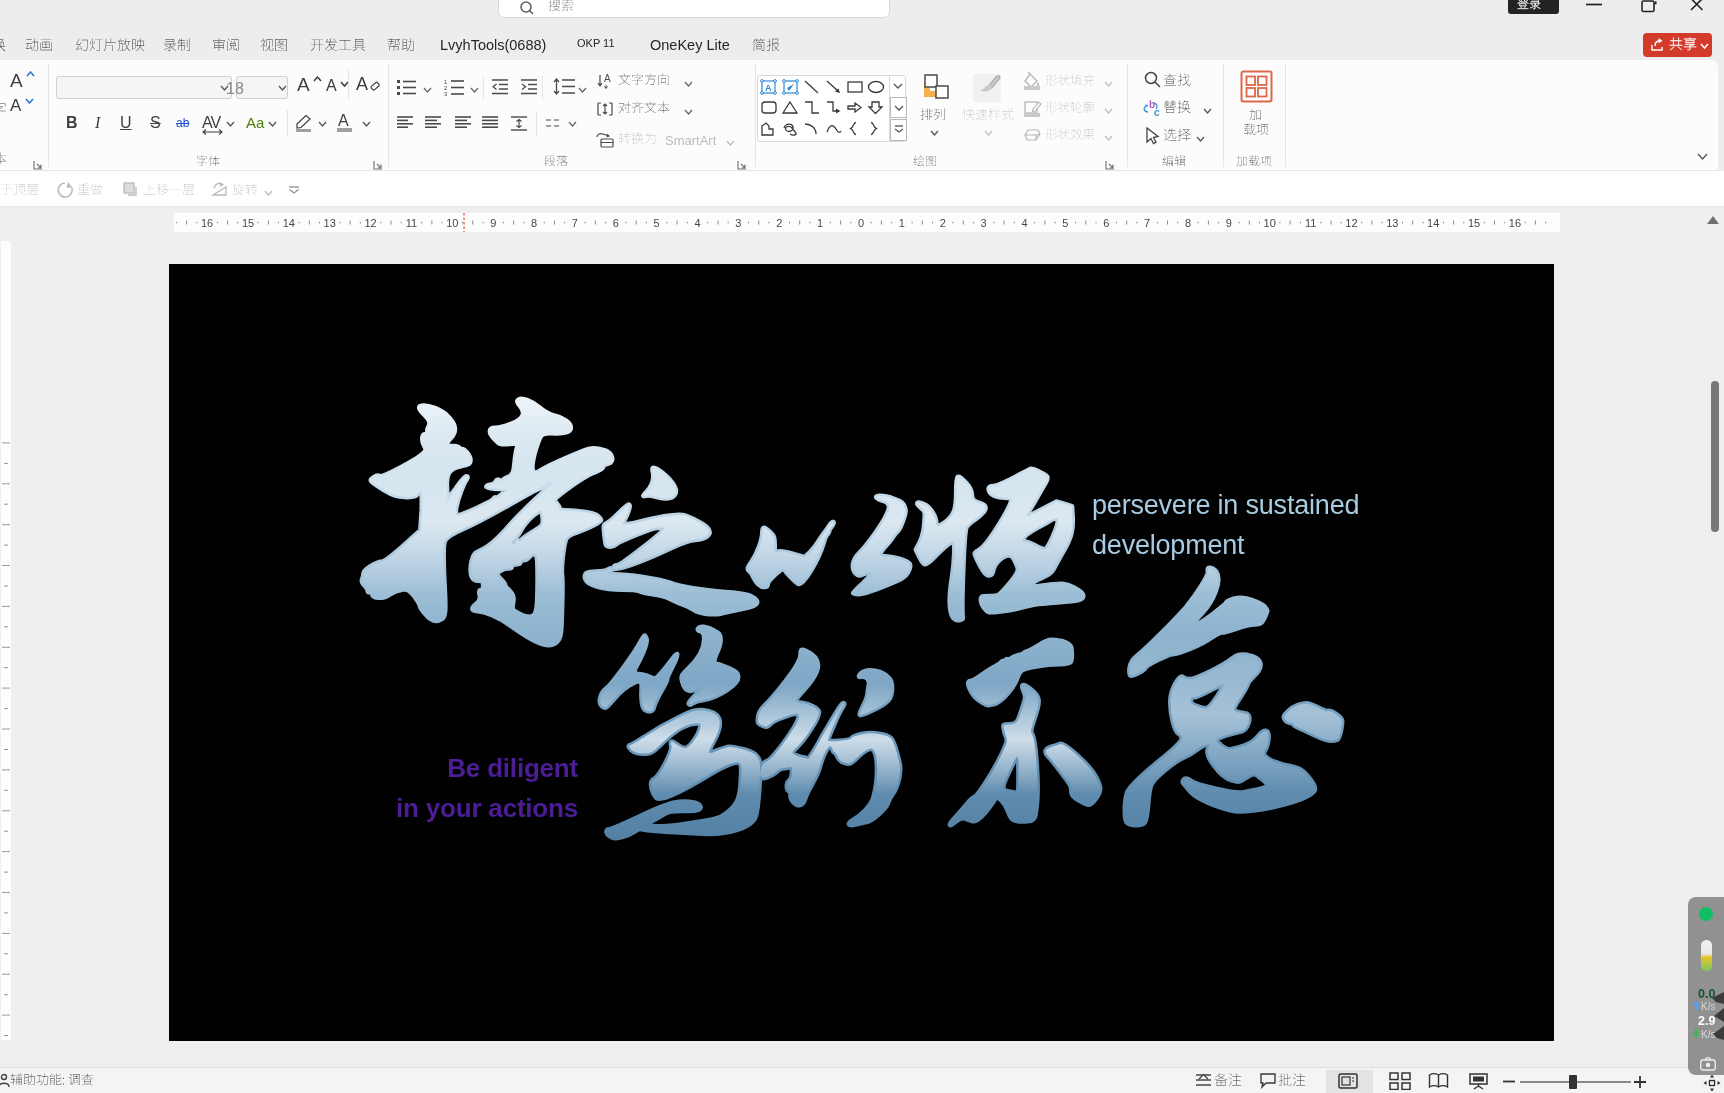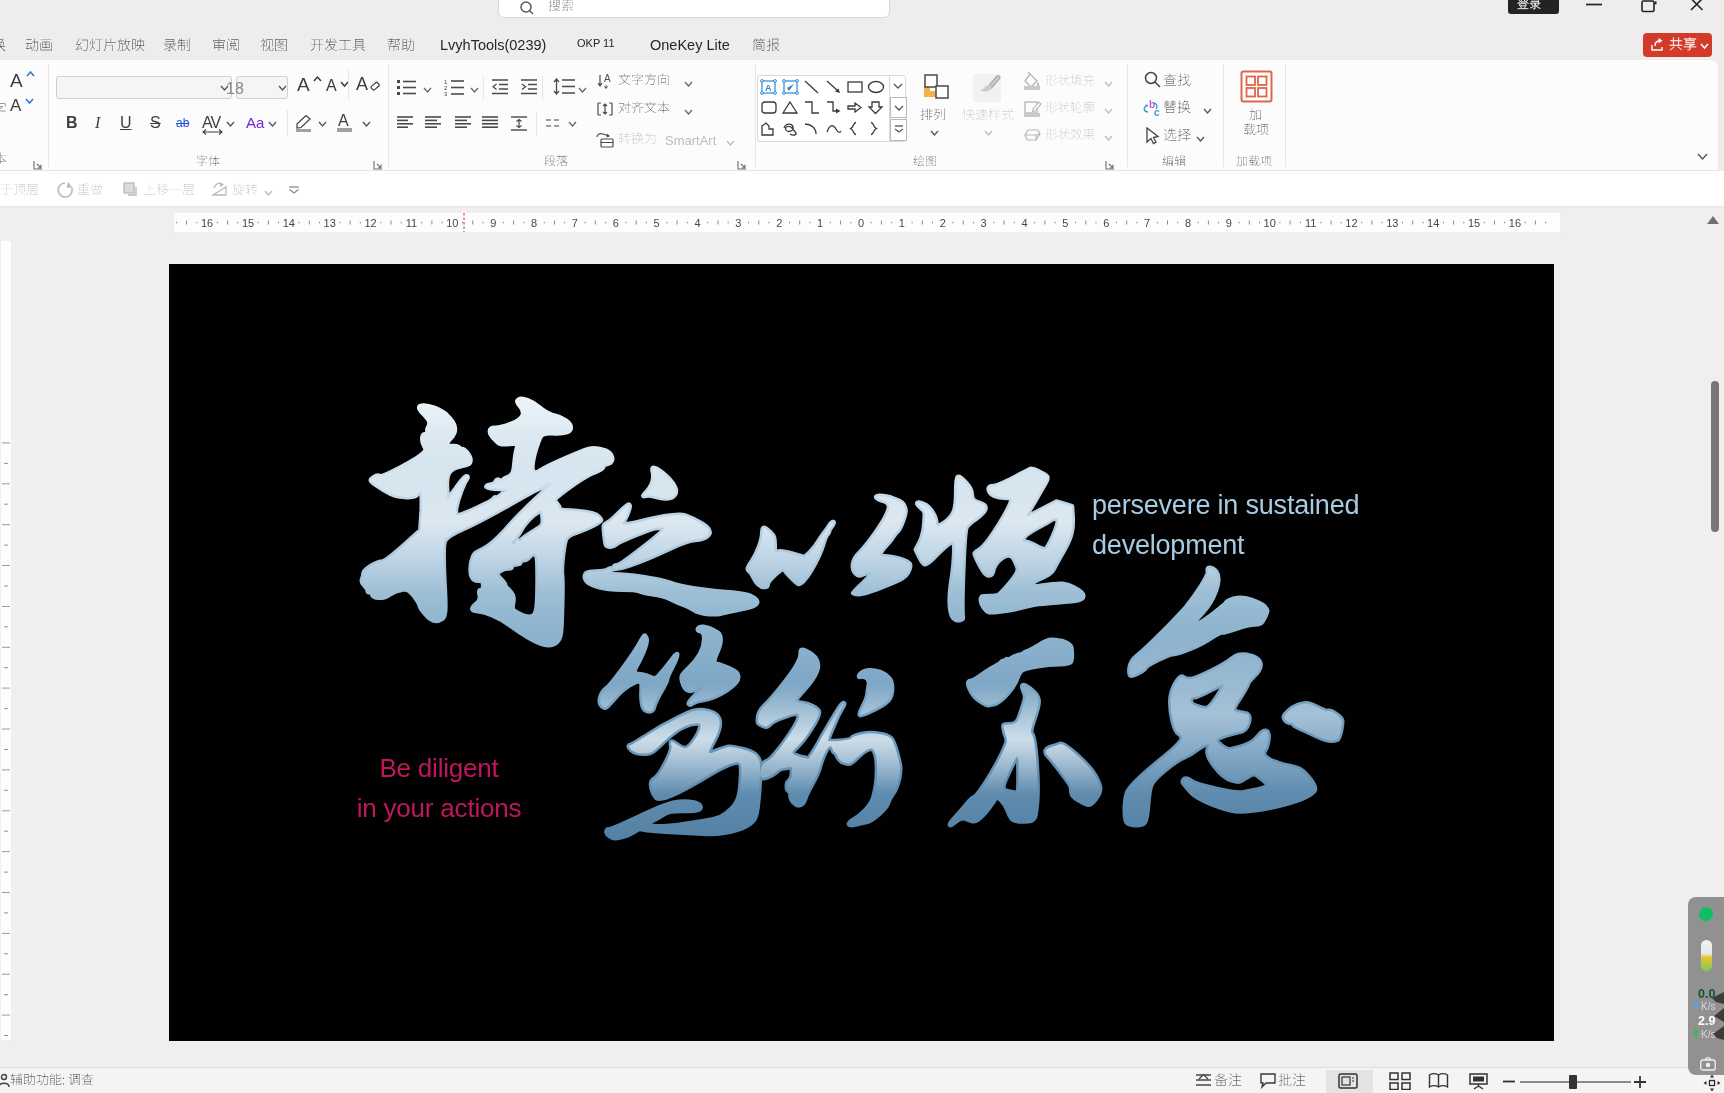--- a/index.html
+++ b/index.html
@@ -69,21 +69,21 @@
 <svg style="position:absolute;left:752px;top:38px;" width="30" height="20">
     <g transform="translate(0,12.0)">
       <path d="M2.6 -10.2H6.8V-9.8H2.6ZM7.8 -10.2H12.7V-9.8H7.8ZM3.2 -11.6 3.6 -11.5Q3.3 -10.8 3.0 -10.1Q2.6 -9.4 2.2 -8.8Q1.8 -8.2 1.3 -7.8Q1.3 -7.8 1.2 -7.9Q1.1 -7.9 1.1 -8.0Q1.0 -8.0 0.9 -8.1Q1.7 -8.7 2.2 -9.6Q2.8 -10.6 3.2 -11.6ZM8.4 -11.6 8.8 -11.5Q8.5 -10.5 8.0 -9.7Q7.5 -8.8 6.9 -8.2Q6.9 -8.2 6.8 -8.3Q6.7 -8.3 6.7 -8.4Q6.6 -8.4 6.5 -8.4Q7.1 -9.0 7.6 -9.8Q8.1 -10.7 8.4 -11.6ZM4.0 -10.0 4.4 -10.1Q4.6 -9.6 4.9 -9.1Q5.2 -8.6 5.3 -8.2L4.9 -8.1Q4.8 -8.5 4.5 -9.0Q4.2 -9.5 4.0 -10.0ZM9.5 -9.9 9.8 -10.1Q10.2 -9.6 10.5 -9.0Q10.9 -8.5 11.0 -8.1L10.6 -7.9Q10.5 -8.3 10.2 -8.9Q9.8 -9.5 9.5 -9.9ZM4.7 -3.4H9.4V-3.0H4.7ZM1.8 -6.5H2.2V1.0H1.8ZM4.8 -7.4H11.9V-6.9H4.8ZM2.3 -7.7 2.6 -7.9Q3.1 -7.5 3.5 -7.0Q4.0 -6.5 4.3 -6.2L3.9 -5.9Q3.7 -6.3 3.2 -6.8Q2.8 -7.3 2.3 -7.7ZM11.8 -7.4H12.2V0.2Q12.2 0.5 12.1 0.7Q12.0 0.8 11.8 0.9Q11.6 0.9 11.1 0.9Q10.6 0.9 9.8 0.9Q9.8 0.9 9.8 0.7Q9.7 0.6 9.6 0.5Q10.1 0.5 10.5 0.5Q10.9 0.5 11.1 0.5Q11.4 0.5 11.5 0.5Q11.7 0.5 11.7 0.4Q11.8 0.4 11.8 0.2ZM4.9 -5.0V-1.2H9.1V-5.0ZM4.5 -5.4H9.5V-0.8H4.5Z M20.4 -6.5H26.5V-6.0H20.4ZM21.6 -6.3Q22.1 -4.8 23.0 -3.5Q23.9 -2.1 25.0 -1.1Q26.1 0.0 27.3 0.6Q27.3 0.6 27.2 0.7Q27.2 0.7 27.1 0.8Q27.0 0.9 27.0 0.9Q25.8 0.3 24.7 -0.8Q23.5 -1.9 22.7 -3.3Q21.8 -4.7 21.2 -6.2ZM26.3 -6.5H26.4L26.5 -6.5L26.8 -6.4Q26.4 -4.9 25.6 -3.5Q24.8 -2.1 23.7 -0.9Q22.7 0.2 21.3 1.0Q21.2 0.9 21.1 0.8Q21.1 0.8 21.0 0.7Q22.0 0.2 22.8 -0.6Q23.7 -1.4 24.4 -2.4Q25.1 -3.3 25.6 -4.3Q26.1 -5.3 26.3 -6.3ZM25.8 -11.2H26.2Q26.2 -11.2 26.2 -11.1Q26.2 -11.0 26.2 -10.9Q26.2 -9.4 26.0 -8.8Q25.9 -8.1 25.7 -7.9Q25.6 -7.8 25.4 -7.8Q25.3 -7.7 24.9 -7.7Q24.6 -7.7 24.0 -7.7Q23.4 -7.7 22.6 -7.8Q22.6 -7.9 22.6 -8.0Q22.5 -8.1 22.5 -8.2Q23.0 -8.1 23.5 -8.1Q24.0 -8.1 24.3 -8.1Q24.7 -8.1 24.8 -8.1Q25.0 -8.1 25.2 -8.1Q25.3 -8.1 25.4 -8.2Q25.5 -8.3 25.6 -8.6Q25.7 -8.9 25.7 -9.5Q25.8 -10.1 25.8 -11.1ZM14.6 -3.9Q15.2 -4.1 15.9 -4.3Q16.7 -4.6 17.6 -4.8Q18.4 -5.1 19.3 -5.4L19.3 -5.0Q18.1 -4.6 16.9 -4.2Q15.7 -3.8 14.8 -3.5ZM14.8 -8.6H19.2V-8.2H14.8ZM17.0 -11.6H17.4V0.3Q17.4 0.6 17.3 0.7Q17.2 0.9 17.0 0.9Q16.7 1.0 16.3 1.0Q15.8 1.0 15.0 1.0Q15.0 0.9 14.9 0.8Q14.9 0.7 14.8 0.6Q15.5 0.6 16.0 0.6Q16.5 0.6 16.7 0.6Q16.9 0.6 16.9 0.5Q17.0 0.4 17.0 0.3ZM20.1 -11.2H25.9V-10.8H20.5V1.0H20.1Z" fill="#262626"></path>
     </g>
   </svg>
 <svg style="position:absolute;left:-8px;top:38px;" width="16" height="20">
     <g transform="translate(0,12.0)">
       <path d="M0.7 -3.9Q1.4 -4.1 2.5 -4.5Q3.5 -4.8 4.6 -5.2L4.7 -4.8Q3.7 -4.4 2.6 -4.1Q1.6 -3.7 0.9 -3.4ZM0.8 -8.6H4.5V-8.2H0.8ZM2.6 -11.6H3.1V0.4Q3.1 0.6 3.0 0.7Q2.9 0.9 2.7 0.9Q2.6 1.0 2.2 1.0Q1.9 1.0 1.4 1.0Q1.3 0.9 1.3 0.8Q1.2 0.7 1.2 0.6Q1.6 0.6 2.0 0.6Q2.3 0.6 2.4 0.6Q2.6 0.6 2.6 0.4ZM7.1 -10.4H11.1V-10.0H7.1ZM7.7 -11.7 8.1 -11.6Q7.7 -10.6 7.0 -9.5Q6.2 -8.3 5.2 -7.4Q5.1 -7.4 5.0 -7.5Q5.0 -7.5 4.9 -7.6Q4.9 -7.6 4.8 -7.7Q5.5 -8.3 6.1 -9.0Q6.6 -9.7 7.0 -10.4Q7.4 -11.1 7.7 -11.7ZM10.9 -10.4H11.0L11.1 -10.4L11.4 -10.2Q11.1 -9.8 10.8 -9.3Q10.4 -8.9 10.1 -8.5Q9.7 -8.1 9.3 -7.9Q9.3 -7.9 9.2 -8.0Q9.1 -8.0 9.0 -8.1Q9.4 -8.3 9.7 -8.7Q10.1 -9.1 10.4 -9.5Q10.7 -9.9 10.9 -10.3ZM4.6 -3.9H13.1V-3.5H4.6ZM5.8 -8.1H11.9V-3.6H11.5V-7.7H6.2V-3.6H5.8ZM9.1 -3.8Q9.5 -2.8 10.1 -1.9Q10.8 -1.1 11.6 -0.4Q12.4 0.2 13.3 0.6Q13.3 0.7 13.2 0.8Q13.1 0.9 13.0 1.0Q12.1 0.6 11.3 -0.1Q10.4 -0.8 9.8 -1.7Q9.1 -2.6 8.7 -3.6ZM8.8 -7.9H9.2V-6.3Q9.2 -5.7 9.1 -5.0Q9.0 -4.3 8.8 -3.5Q8.5 -2.7 8.0 -2.0Q7.4 -1.2 6.5 -0.4Q5.6 0.3 4.1 1.0Q4.1 0.9 4.0 0.8Q3.9 0.7 3.9 0.7Q5.3 0.0 6.2 -0.7Q7.1 -1.4 7.6 -2.2Q8.1 -2.9 8.4 -3.6Q8.6 -4.4 8.7 -5.1Q8.8 -5.7 8.8 -6.3Z" fill="#262626"></path>
     </g>
   </svg>
-<div class="abs" style="left:440px;top:37px;font-size:14.5px;color:#262626">LvyhTools(0239)</div>
+<div class="abs" style="left:440px;top:37px;font-size:14.5px;color:#262626">LvyhTools(0688)</div>
 <div class="abs" style="left:577px;top:37px;font-size:11px;color:#262626">OKP 11</div>
 <div class="abs" style="left:650px;top:37px;font-size:14.5px;color:#262626">OneKey Lite</div>
 <div class="abs" style="left:1643px;top:33px;width:69px;height:24px;background:#d23a2a;border-radius:4px"></div>
 <svg class="abs" style="left:1650px;top:37px" width="17" height="16">
     <path d="M2,8 L2,13 L12,13 L12,10" fill="none" stroke="#fff" stroke-width="1.4"></path>
     <path d="M5,9 C5,5 8,3.5 11,3.5" fill="none" stroke="#fff" stroke-width="1.4"></path>
     <path d="M8.5,1 L12.5,3.8 L8.5,6.6 Z" fill="#fff"></path>
   </svg>
 <svg style="position:absolute;left:1669px;top:37px;" width="30" height="20">
     <g transform="translate(0,12.0)">
@@ -152,21 +152,21 @@
 <div class="abs" style="left:120px;top:114px;font-size:16px;text-decoration:underline;color:#3f3f3f">U</div>
 <div class="abs" style="left:150px;top:114px;font-size:16px;text-decoration:line-through;color:#3f3f3f">S</div>
 <div class="abs" style="left:176px;top:116px;font-size:12px;text-decoration:line-through;color:#1d4ed8">ab</div>
 <div class="abs" style="left:202px;top:114px;font-size:16px;color:#3f3f3f;letter-spacing:-1px">AV</div>
 <svg class="abs" style="left:202px;top:128px" width="22" height="8">
     <path d="M1,4 L20,4 M4,1.5 L1,4 L4,6.5 M17,1.5 L20,4 L17,6.5" stroke="#3f3f3f" fill="none" stroke-width="1.1"></path>
   </svg>
 <svg style="position:absolute;left:226px;top:121px" width="9" height="7">
     <polyline points="1,1 4.5,5 8,1" fill="none" stroke="#555" stroke-width="1.3"></polyline>
   </svg>
-<div class="abs" style="left:246px;top:114px;font-size:15px;color:#6d28d9">Aa</div>
+<div class="abs" style="left:246px;top:114px;font-size:15px;color:#4d7c0f">Aa</div>
 <svg style="position:absolute;left:268px;top:121px" width="9" height="7">
     <polyline points="1,1 4.5,5 8,1" fill="none" stroke="#555" stroke-width="1.3"></polyline>
   </svg>
 <div class="abs" style="left:287px;top:110px;width:1px;height:26px;background:#e6e6e6"></div>
 <svg class="abs" style="left:294px;top:114px" width="20" height="18">
     <path d="M3,10 L12,1.5 L16,5 L7,13.5 L3,14 Z" fill="#fcfcfc" stroke="#3f3f3f" stroke-width="1.2"></path>
     <rect x="2" y="15" width="15" height="3" fill="#a0a0a0"></rect>
   </svg>
 <svg style="position:absolute;left:318px;top:121px" width="9" height="7">
     <polyline points="1,1 4.5,5 8,1" fill="none" stroke="#555" stroke-width="1.3"></polyline>
@@ -786,21 +786,21 @@
     <path d="M720.6 415.0Q723.3 418.7 722.8 426.5Q722.3 431.4 721.1 433.7Q719.8 436.0 716.4 438.8Q711.9 442.3 702.4 446.8Q692.9 451.3 691.2 450.9Q689.9 450.3 694.1 442.3Q698.3 434.3 698.8 429.6Q699.3 425.0 700.1 420.2Q700.6 416.7 698.5 414.5Q696.4 412.2 693.1 412.4Q690.4 413.1 690.2 412.3Q689.9 411.5 691.9 409.6Q696.4 405.1 706.1 406.9Q715.9 408.7 720.6 415.0ZM637.3 387.3Q649.4 392.9 648.8 402.2Q648.2 411.5 634.3 426.5Q626.4 435.1 627.1 436.7Q627.9 438.4 633.8 439.2Q639.0 439.9 643.8 442.4Q648.6 444.9 649.6 447.2Q651.1 450.5 642.5 464.3Q633.8 478.2 625.9 485.1Q622.7 488.1 623.8 489.6Q624.9 491.1 630.6 492.7Q637.8 494.2 639.0 494.8Q639.3 495.0 641.4 492.1Q643.5 489.2 646.8 483.8Q650.1 478.4 653.3 472.1Q665.2 451.8 669.2 445.5Q673.1 439.2 674.4 439.2Q676.1 439.2 672.9 444.2Q670.9 446.8 664.8 460.9Q658.8 474.9 658.8 476.6Q658.8 477.5 670.0 476.9Q681.3 476.2 682.8 474.1Q684.2 471.9 692.9 470.2Q700.3 468.6 709.6 469.9Q718.8 471.2 722.1 474.5Q724.5 476.9 728.2 490.1Q730.7 499.4 731.0 503.0Q731.2 506.7 730.0 514.1Q727.7 524.2 723.8 529.6Q719.8 535.0 718.8 539.2Q717.4 543.3 709.5 550.3Q701.5 557.3 696.6 558.0Q691.9 558.8 686.5 560.4Q681.3 561.6 680.3 560.4Q679.3 559.1 683.7 556.5Q691.2 552.1 696.8 546.0Q702.5 539.8 704.3 534.4Q708.2 521.4 708.2 505.6Q708.2 489.8 704.3 485.7Q703.3 484.4 701.9 484.4Q700.6 484.4 698.1 485.9Q693.6 488.3 687.5 494.2Q683.5 498.1 681.6 498.9Q679.8 499.8 676.6 499.1Q671.1 498.1 668.8 493.0Q666.4 487.9 665.3 487.9Q664.2 487.9 663.5 484.9Q661.5 478.2 656.3 487.9Q653.3 493.5 650.6 503.3Q648.6 510.2 643.3 519.5Q638.0 528.8 636.0 534.7Q634.1 540.7 630.4 541.1Q627.6 541.3 624.7 538.2Q621.7 535.0 621.7 531.4Q621.7 528.1 620.2 527.3Q618.0 526.2 618.0 522.3Q618.0 518.4 620.2 516.7Q623.2 514.3 623.2 508.2Q623.2 504.3 622.7 503.6Q622.2 502.8 619.7 503.3Q615.5 504.3 613.5 504.3Q611.6 504.3 607.6 507.6Q604.2 510.6 599.2 512.7Q594.3 514.7 592.5 513.8Q589.8 512.3 591.8 505.4Q593.8 498.5 597.5 497.4Q599.9 496.3 602.3 494.1Q604.6 491.8 610.6 484.4Q637.0 449.6 627.6 449.6Q623.7 449.6 614.2 453.2Q604.6 456.7 601.7 459.6Q599.2 461.9 597.8 462.4Q596.5 462.8 593.8 461.5Q589.6 459.8 589.1 458.0Q588.3 448.5 595.3 442.0Q600.9 436.8 611.3 424.0Q621.7 411.1 626.4 403.5Q631.8 395.1 631.8 390.3Q631.8 386.7 632.6 386.1Q633.3 385.6 637.3 387.3Z" fill="url(#mt)" stroke="url(#mt)" stroke-width="5" stroke-linejoin="round"></path>
     <path d="M891.4 480.0Q895.5 479.7 908.9 492.1Q922.4 504.4 926.7 512.7Q931.0 520.8 931.0 524.8Q931.0 528.8 926.8 534.6Q922.6 540.4 919.9 540.6Q917.2 540.7 908.9 535.7Q902.6 531.8 902.6 527.9Q902.6 524.1 901.6 521.7Q900.9 519.6 891.5 507.4Q882.2 495.2 879.2 492.2Q872.6 485.7 883.1 482.7Q889.9 480.6 891.4 480.0ZM860.9 424.7Q862.5 425.9 864.0 427.4Q869.1 431.8 869.4 436.9Q869.7 441.9 865.5 453.8Q862.7 462.5 862.2 465.3Q861.6 468.1 862.9 470.2Q865.9 474.7 867.6 501.3Q869.3 527.9 867.4 542.8Q866.5 551.4 865.6 553.4Q864.8 555.3 862.2 556.5Q858.4 557.4 853.0 557.2Q847.6 557.1 844.8 555.9Q841.6 554.4 839.3 547.4Q836.9 540.4 832.4 536.2L827.9 532.1L822.7 539.8Q809.4 558.9 803.3 556.8L796.0 554.4Q792.2 552.9 786.8 557.4Q781.0 562.1 781.0 560.6Q780.8 559.2 786.4 553.5Q792.4 546.7 798.0 540.0Q803.6 533.3 805.3 533.3Q807.2 533.3 816.9 518.3Q826.6 503.2 832.3 491.3Q836.7 481.8 837.6 479.0Q838.4 476.2 837.3 472.9Q835.6 469.0 834.9 464.5Q834.1 461.6 835.1 461.0Q836.2 460.4 840.7 460.4Q845.9 460.4 848.1 457.6Q850.2 454.7 853.9 442.5Q856.2 436.0 856.3 433.6Q856.4 431.2 855.3 428.6Q853.4 424.4 853.4 422.6Q853.4 419.0 860.9 424.7ZM848.5 492.5Q847.2 492.5 840.7 506.2Q834.1 519.9 834.1 522.9Q834.1 525.2 835.4 526.3Q836.7 527.3 841.2 527.9Q848.3 529.4 848.7 528.8Q850.0 526.7 849.6 502.0Q849.5 492.5 848.5 492.5ZM888.4 376.5Q894.0 377.1 897.9 379.3Q901.8 381.5 902.2 383.9Q903.5 396.4 901.5 397.9Q900.0 399.7 890.6 400.0Q879.9 400.0 867.2 402.4Q854.5 404.8 852.3 406.5Q849.5 408.9 847.8 414.9Q845.3 421.7 838.6 429.4Q831.9 437.2 826.1 439.6Q821.2 441.0 819.1 440.9Q816.9 440.7 813.2 438.4Q804.0 433.0 800.5 423.8Q797.8 416.9 802.1 416.9Q804.6 416.9 812.6 411.1Q820.7 405.3 825.8 402.7Q830.9 400.0 832.5 398.2Q834.1 396.4 834.1 397.8Q834.1 399.1 835.9 396.9Q837.7 394.6 838.3 395.8Q839.0 397.0 841.5 394.8Q844.0 392.6 849.0 391.4Q853.9 390.2 854.9 389.1Q855.8 388.1 858.2 387.5Q860.5 386.9 870.6 380.9Q876.9 377.1 880.2 376.3Q883.5 375.6 888.4 376.5Z" fill="url(#mt)" stroke="url(#mt)" stroke-width="5" stroke-linejoin="round"></path>
     <path d="M1148.2 443.2Q1156.8 447.2 1157.4 447.2Q1162.1 445.7 1168.7 451.5Q1172.5 454.7 1172.9 456.7Q1173.3 458.7 1171.9 466.2Q1170.2 473.7 1168.9 475.1Q1167.5 476.5 1163.2 476.5Q1156.8 476.5 1147.0 471.8Q1137.2 467.0 1130.7 464.3Q1124.2 461.6 1124.2 460.1Q1124.2 458.7 1121.4 458.7Q1118.7 458.7 1116.1 455.8Q1114.6 453.8 1115.1 452.2Q1115.5 450.6 1118.7 447.8Q1123.3 443.2 1129.1 441.1Q1135.4 439.4 1137.9 439.6Q1140.4 439.7 1148.2 443.2ZM1078.2 391.1Q1089.2 392.8 1091.0 398.8Q1092.9 404.9 1084.2 412.7Q1078.8 418.4 1078.8 419.8Q1078.8 421.3 1072.1 431.9Q1064.3 443.7 1064.9 445.9Q1065.4 448.0 1075.9 449.5Q1079.6 449.8 1080.1 453.9Q1080.5 458.1 1077.9 462.6Q1075.3 467.0 1071.2 467.6Q1048.7 472.8 1047.8 476.0Q1046.9 477.7 1053.0 482.3Q1057.3 485.5 1059.7 485.6Q1062.0 485.7 1070.9 483.2Q1082.8 480.0 1088.3 473.4Q1096.7 463.0 1099.0 469.3Q1099.9 471.6 1098.9 477.5Q1097.8 483.4 1096.1 485.7Q1090.3 493.2 1108.8 499.0Q1114.3 501.0 1121.0 502.1Q1127.1 503.3 1130.7 505.3Q1134.3 507.3 1138.6 512.2Q1147.0 522.0 1145.7 526.0Q1144.4 530.1 1130.8 535.5Q1117.5 540.4 1100.2 543.9Q1082.8 547.3 1071.2 547.3Q1061.7 547.3 1044.3 540.6Q1027.0 533.8 1021.8 527.8Q1015.1 520.3 1014.3 518.8Q1013.4 517.4 1015.1 515.4Q1017.4 513.4 1022.6 517.4Q1027.8 520.8 1047.8 525.2Q1067.8 529.5 1073.5 528.6Q1098.7 524.3 1098.7 521.4Q1098.7 519.7 1092.9 514.8Q1087.1 509.9 1084.8 509.9Q1082.2 509.9 1076.1 514.2Q1072.4 516.8 1070.1 517.3Q1067.8 517.7 1062.8 516.2Q1053.9 513.7 1045.1 501.6Q1036.2 489.5 1039.4 484.3Q1041.4 480.3 1038.0 480.6Q1034.5 480.9 1028.4 485.2Q1022.1 490.1 1015.1 493.2Q1008.2 496.1 996.9 505.3Q985.6 514.5 982.7 519.7Q980.1 524.9 979.0 540.4Q977.8 556.0 975.5 558.5Q973.2 561.1 966.7 561.0Q960.2 560.8 957.9 558.3Q955.5 555.4 956.1 541.3Q957.0 531.5 958.4 528.2Q959.9 524.9 966.8 517.7Q976.9 507.6 994.9 493.2Q1008.8 481.7 1011.8 477.1Q1014.8 472.5 1009.3 469.3Q1006.4 467.3 1004.0 457.7Q1001.5 448.0 1001.5 438.0Q1001.5 426.5 1008.5 416.4Q1012.2 411.5 1014.0 413.2Q1016.0 415.2 1021.5 415.2Q1025.8 415.2 1041.3 407.6Q1056.8 400.0 1063.4 394.5Q1066.9 391.9 1069.6 391.2Q1072.4 390.5 1078.2 391.1ZM1043.8 438.8Q1049.0 432.2 1052.0 426.5Q1055.0 420.7 1054.5 420.1Q1053.9 419.6 1041.0 426.3Q1028.1 433.1 1024.8 433.1Q1021.5 433.1 1021.5 436.8Q1021.5 440.6 1029.6 442.9Q1035.9 444.9 1037.7 444.3Q1039.4 443.7 1043.8 438.8ZM1047.2 307.9Q1051.3 313.7 1046.8 326.5Q1042.3 339.3 1032.8 349.3Q1022.4 360.3 1025.8 361.4Q1026.7 361.7 1028.7 360.3Q1033.9 357.7 1045.5 348.9Q1057.1 340.1 1057.1 339.0Q1057.1 337.3 1064.7 335.0Q1072.4 332.7 1081.9 335.8Q1091.5 339.0 1095.2 342.4Q1097.8 345.3 1098.0 346.8Q1098.1 348.2 1095.5 353.4Q1093.5 357.7 1091.8 359.0Q1090.0 360.3 1086.0 360.3Q1079.3 360.3 1067.8 364.3Q1056.2 368.3 1053.4 368.3Q1050.7 368.3 1042.3 373.5Q1034.8 379.0 1021.6 384.5Q1008.5 389.9 1003.8 389.9Q1000.4 389.9 988.8 395.8Q977.2 401.7 976.1 404.0Q975.5 405.5 969.9 408.5Q964.2 411.5 962.2 411.5Q960.2 411.5 960.7 404.3Q961.3 397.1 968.0 391.9Q976.4 385.3 991.8 369.8Q1007.3 354.2 1017.1 343.3Q1025.5 333.2 1032.5 321.9Q1039.4 310.5 1039.1 307.9Q1038.8 306.2 1039.1 304.7Q1039.4 303.9 1040.9 304.0Q1042.3 304.2 1044.5 305.3Q1046.6 306.5 1047.2 307.9Z" fill="url(#mt)" stroke="url(#mt)" stroke-width="5" stroke-linejoin="round"></path>
     <g clip-path="url(#cg)">
       <rect x="150" y="185" width="1100" height="150" fill="url(#sn2)"></rect>
       <rect x="411" y="420" width="545" height="110" fill="url(#sn)"></rect>
       <rect x="950" y="360" width="300" height="175" fill="url(#sn3)"></rect>
     </g>
   </svg>
 <div class="abs" style="left:1092px;top:485px;width:420px;font-size:27px;font-weight:normal;color:#a7cbe2;line-height:40px;letter-spacing:-0.2px">persevere in sustained<br>development</div>
-<div class="abs" style="left:300px;top:748px;width:278px;font-size:26px;font-weight:normal;color:#be185d;line-height:40px;text-align:center;letter-spacing:-0.2px">Be diligent<br>in your actions</div>
+<div class="abs" style="left:300px;top:748px;width:278px;font-size:26px;font-weight:bold;color:#4c1d95;line-height:40px;text-align:right;letter-spacing:-0.2px">Be diligent<br>in your actions</div>
 <div class="abs" style="left:0;top:1067px;width:1724px;height:26px;background:#f5f4f4;border-top:1px solid #dedede"></div>
 <svg class="abs" style="left:-4px;top:1073px" width="14" height="16">
     <circle cx="8" cy="4" r="2.5" fill="none" stroke="#444" stroke-width="1.4"></circle>
     <path d="M3,14 C3,9 13,9 13,14" fill="none" stroke="#444" stroke-width="1.4"></path>
   </svg>
 <svg style="position:absolute;left:10px;top:1073px;" width="57" height="18">
     <g transform="translate(0,11.2)">
       <path d="M5.8 -8.8H12.3V-8.5H5.8ZM6.5 -4.7H11.7V-4.3H6.5ZM6.5 -2.4H11.7V-2.0H6.5ZM6.3 -7.0H11.7V-6.6H6.6V0.9H6.3ZM11.4 -7.0H11.8V0.3Q11.8 0.5 11.7 0.6Q11.7 0.7 11.5 0.8Q11.3 0.8 11.0 0.8Q10.7 0.8 10.2 0.8Q10.2 0.8 10.1 0.7Q10.1 0.5 10.0 0.5Q10.5 0.5 10.8 0.5Q11.1 0.5 11.2 0.5Q11.4 0.5 11.4 0.3ZM8.8 -10.8H9.2V-6.4V0.8H8.8V-6.4ZM9.9 -10.5 10.1 -10.7Q10.6 -10.4 11.1 -10.1Q11.6 -9.8 11.9 -9.5L11.6 -9.3Q11.3 -9.5 10.8 -9.9Q10.3 -10.2 9.9 -10.5ZM0.7 -9.1H5.2V-8.7H0.7ZM3.5 -7.3H3.9V0.8H3.5ZM0.7 -1.9Q1.2 -2.1 2.0 -2.2Q2.8 -2.4 3.6 -2.5Q4.5 -2.7 5.4 -2.9L5.4 -2.5Q4.1 -2.3 2.9 -2.0Q1.7 -1.7 0.8 -1.5ZM1.1 -4.6Q1.1 -4.6 1.1 -4.7Q1.1 -4.8 1.0 -4.9Q1.0 -4.9 1.0 -5.0Q1.1 -5.0 1.2 -5.3Q1.4 -5.6 1.5 -6.1Q1.6 -6.3 1.8 -6.8Q1.9 -7.3 2.1 -7.9Q2.3 -8.6 2.5 -9.3Q2.6 -10.0 2.7 -10.8L3.1 -10.7Q3.0 -9.7 2.7 -8.6Q2.4 -7.6 2.1 -6.6Q1.8 -5.7 1.5 -4.9V-4.9Q1.5 -4.9 1.4 -4.8Q1.4 -4.8 1.3 -4.8Q1.2 -4.7 1.2 -4.7Q1.1 -4.6 1.1 -4.6ZM1.1 -4.6V-5.0L1.5 -5.1H5.2V-4.8H2.0Q1.6 -4.8 1.4 -4.7Q1.2 -4.7 1.1 -4.6Z M19.0 -7.7H24.8V-7.3H19.0ZM24.6 -7.7H25.0Q25.0 -7.7 25.0 -7.7Q25.0 -7.6 25.0 -7.5Q25.0 -7.5 25.0 -7.4Q24.9 -5.3 24.9 -3.9Q24.8 -2.4 24.7 -1.5Q24.6 -0.6 24.5 -0.2Q24.4 0.3 24.3 0.5Q24.1 0.7 23.9 0.8Q23.7 0.8 23.5 0.8Q23.2 0.9 22.7 0.8Q22.2 0.8 21.6 0.8Q21.6 0.7 21.6 0.6Q21.6 0.5 21.5 0.4Q22.2 0.5 22.7 0.5Q23.2 0.5 23.4 0.5Q23.6 0.5 23.7 0.4Q23.8 0.4 23.9 0.3Q24.0 0.1 24.2 -0.3Q24.3 -0.8 24.3 -1.7Q24.4 -2.6 24.5 -4.1Q24.5 -5.5 24.6 -7.6ZM21.6 -10.8H22.0Q22.0 -9.4 21.9 -8.1Q21.9 -6.7 21.7 -5.4Q21.6 -4.1 21.2 -2.9Q20.8 -1.7 20.0 -0.7Q19.3 0.3 18.2 0.9Q18.2 0.9 18.1 0.8Q18.0 0.7 17.9 0.7Q19.0 0.0 19.7 -0.9Q20.4 -1.9 20.8 -3.0Q21.2 -4.2 21.4 -5.5Q21.5 -6.8 21.6 -8.1Q21.6 -9.5 21.6 -10.8ZM14.5 -10.1H18.5V-1.6H18.1V-9.7H14.9V-0.8H14.5ZM13.6 -0.8Q14.3 -0.9 15.2 -1.1Q16.1 -1.3 17.2 -1.5Q18.3 -1.8 19.3 -2.0L19.4 -1.7Q18.3 -1.4 17.3 -1.2Q16.3 -0.9 15.3 -0.7Q14.4 -0.5 13.7 -0.4ZM14.7 -7.2H18.2V-6.8H14.7ZM14.7 -4.3H18.2V-4.0H14.7Z M26.8 -9.1H31.5V-8.7H26.8ZM31.5 -7.6H38.0V-7.2H31.5ZM29.0 -9.0H29.3V-2.5H29.0ZM37.8 -7.6H38.2Q38.2 -7.6 38.2 -7.6Q38.2 -7.5 38.2 -7.4Q38.2 -7.4 38.2 -7.3Q38.1 -5.3 38.0 -3.9Q37.9 -2.5 37.8 -1.6Q37.7 -0.7 37.5 -0.2Q37.4 0.3 37.2 0.5Q37.0 0.7 36.8 0.8Q36.6 0.8 36.3 0.8Q36.0 0.8 35.5 0.8Q34.9 0.8 34.4 0.8Q34.3 0.7 34.3 0.6Q34.3 0.5 34.2 0.4Q34.9 0.4 35.5 0.4Q36.0 0.5 36.3 0.5Q36.5 0.5 36.6 0.4Q36.7 0.4 36.8 0.3Q37.0 0.1 37.1 -0.4Q37.3 -0.9 37.4 -1.8Q37.5 -2.7 37.6 -4.1Q37.7 -5.5 37.8 -7.5ZM26.6 -2.1Q27.3 -2.2 28.1 -2.4Q28.9 -2.7 29.8 -2.9Q30.8 -3.2 31.7 -3.4L31.8 -3.1Q30.4 -2.7 29.1 -2.3Q27.8 -1.9 26.8 -1.7ZM34.1 -10.6H34.4Q34.4 -9.2 34.4 -7.8Q34.3 -6.4 34.1 -5.2Q33.9 -3.9 33.5 -2.7Q33.1 -1.6 32.3 -0.7Q31.5 0.3 30.3 0.9Q30.3 0.9 30.2 0.8Q30.2 0.8 30.1 0.7Q30.0 0.7 30.0 0.7Q31.2 0.0 32.0 -0.9Q32.7 -1.8 33.2 -2.9Q33.6 -4.0 33.8 -5.3Q34.0 -6.6 34.0 -7.9Q34.0 -9.2 34.1 -10.6Z M40.4 -6.2H44.6V-5.8H40.8V0.9H40.4ZM44.4 -6.2H44.8V0.2Q44.8 0.5 44.7 0.6Q44.6 0.7 44.4 0.8Q44.2 0.9 43.8 0.9Q43.4 0.9 42.8 0.9Q42.8 0.8 42.7 0.7Q42.7 0.6 42.6 0.5Q43.2 0.5 43.6 0.5Q44.0 0.5 44.2 0.5Q44.3 0.5 44.4 0.4Q44.4 0.4 44.4 0.2ZM40.7 -4.3H44.6V-3.9H40.7ZM40.7 -2.3H44.6V-1.9H40.7ZM46.2 -10.8H46.6V-6.1Q46.6 -5.8 46.7 -5.7Q46.9 -5.6 47.4 -5.6Q47.5 -5.6 47.9 -5.6Q48.3 -5.6 48.7 -5.6Q49.2 -5.6 49.6 -5.6Q50.0 -5.6 50.1 -5.6Q50.4 -5.6 50.6 -5.7Q50.7 -5.9 50.8 -6.2Q50.8 -6.6 50.9 -7.3Q50.9 -7.2 51.0 -7.2Q51.2 -7.1 51.2 -7.1Q51.2 -6.4 51.1 -6.0Q51.0 -5.6 50.8 -5.4Q50.6 -5.2 50.1 -5.2Q50.1 -5.2 49.8 -5.2Q49.5 -5.2 49.2 -5.2Q48.8 -5.2 48.4 -5.2Q48.1 -5.2 47.8 -5.2Q47.5 -5.2 47.5 -5.2Q47.0 -5.2 46.7 -5.3Q46.4 -5.4 46.3 -5.6Q46.2 -5.7 46.2 -6.1ZM50.3 -9.7 50.6 -9.3Q50.1 -9.1 49.4 -8.9Q48.7 -8.6 48.0 -8.4Q47.2 -8.2 46.5 -8.0Q46.5 -8.0 46.5 -8.1Q46.4 -8.2 46.4 -8.3Q47.1 -8.5 47.8 -8.7Q48.5 -9.0 49.2 -9.2Q49.8 -9.5 50.3 -9.7ZM46.2 -4.8H46.6V-0.1Q46.6 0.2 46.8 0.3Q46.9 0.4 47.5 0.4Q47.6 0.4 48.0 0.4Q48.3 0.4 48.8 0.4Q49.2 0.4 49.6 0.4Q50.0 0.4 50.2 0.4Q50.5 0.4 50.7 0.3Q50.8 0.1 50.9 -0.3Q50.9 -0.7 51.0 -1.5Q51.1 -1.4 51.2 -1.4Q51.3 -1.3 51.4 -1.3Q51.3 -0.5 51.2 -0.0Q51.1 0.4 50.9 0.6Q50.7 0.8 50.2 0.8Q50.1 0.8 49.9 0.8Q49.6 0.8 49.2 0.8Q48.8 0.8 48.5 0.8Q48.1 0.8 47.8 0.8Q47.6 0.8 47.5 0.8Q47.0 0.8 46.7 0.7Q46.4 0.7 46.3 0.5Q46.2 0.3 46.2 -0.1ZM50.5 -3.9 50.8 -3.6Q50.3 -3.3 49.6 -3.0Q48.9 -2.7 48.1 -2.5Q47.3 -2.3 46.6 -2.1Q46.5 -2.1 46.5 -2.2Q46.4 -2.3 46.4 -2.4Q47.1 -2.6 47.9 -2.8Q48.7 -3.1 49.4 -3.4Q50.0 -3.6 50.5 -3.9ZM43.1 -9.9 43.4 -10.0Q43.8 -9.6 44.2 -9.1Q44.5 -8.6 44.8 -8.1Q45.1 -7.6 45.3 -7.3L45.0 -7.1Q44.8 -7.4 44.5 -7.9Q44.2 -8.4 43.9 -9.0Q43.5 -9.5 43.1 -9.9ZM40.0 -7.4Q40.0 -7.5 40.0 -7.5Q40.0 -7.6 40.0 -7.7Q39.9 -7.8 39.9 -7.8Q40.1 -7.9 40.2 -8.0Q40.3 -8.1 40.5 -8.3Q40.6 -8.5 40.9 -8.9Q41.2 -9.3 41.5 -9.8Q41.8 -10.3 42.0 -10.8L42.4 -10.6Q42.1 -10.1 41.7 -9.5Q41.4 -9.0 41.1 -8.5Q40.7 -8.1 40.4 -7.7V-7.7Q40.4 -7.7 40.3 -7.7Q40.3 -7.6 40.2 -7.6Q40.1 -7.6 40.1 -7.5Q40.0 -7.5 40.0 -7.4ZM40.0 -7.4V-7.7L40.4 -7.9L44.8 -8.1Q44.8 -8.0 44.8 -7.9Q44.8 -7.9 44.8 -7.8Q43.5 -7.7 42.7 -7.7Q41.9 -7.6 41.4 -7.6Q40.9 -7.5 40.6 -7.5Q40.4 -7.5 40.2 -7.5Q40.1 -7.4 40.0 -7.4Z M53.5 -5.4Q53.3 -5.4 53.1 -5.5Q53.0 -5.7 53.0 -6.0Q53.0 -6.2 53.1 -6.4Q53.3 -6.5 53.5 -6.5Q53.7 -6.5 53.9 -6.4Q54.0 -6.2 54.0 -6.0Q54.0 -5.7 53.9 -5.5Q53.7 -5.4 53.5 -5.4ZM53.5 0.2Q53.3 0.2 53.1 0.0Q53.0 -0.1 53.0 -0.4Q53.0 -0.7 53.1 -0.8Q53.3 -1.0 53.5 -1.0Q53.7 -1.0 53.9 -0.8Q54.0 -0.7 54.0 -0.4Q54.0 -0.1 53.9 0.0Q53.7 0.2 53.5 0.2Z" fill="#303030"></path>
     </g>
   </svg>

